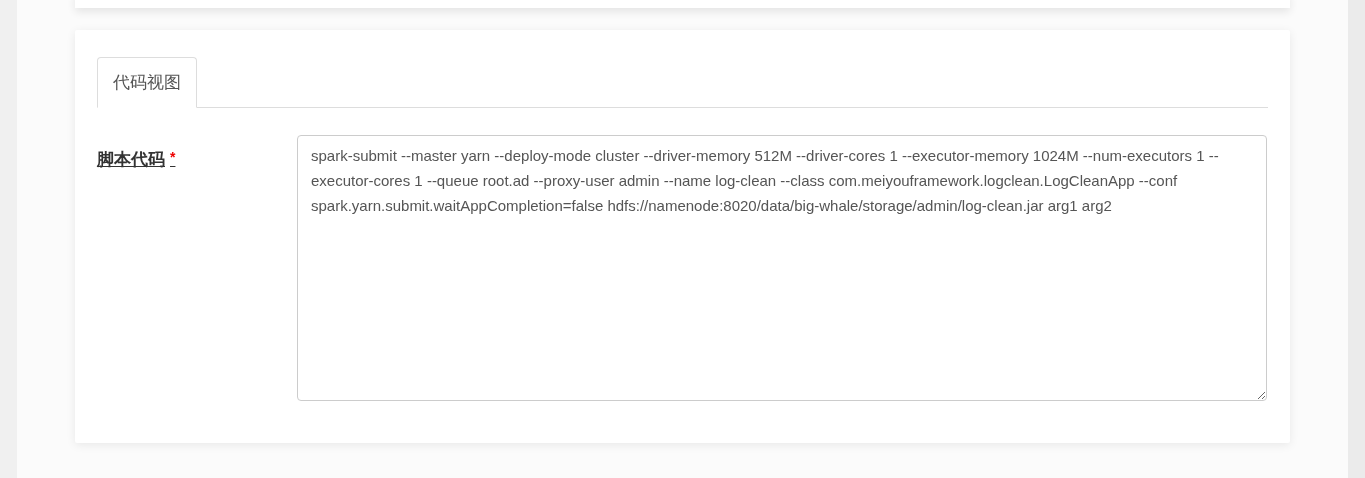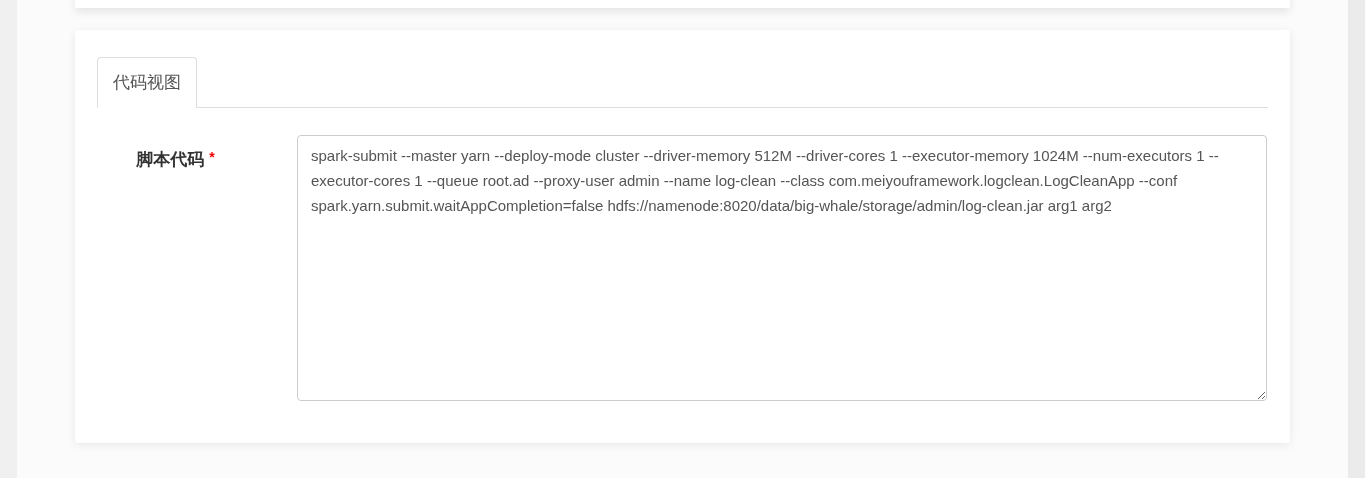--- a/index.html
+++ b/index.html
@@ -56,26 +56,27 @@
   }
 
   
   .form-row {
     display:flex;
     margin-top:27px;
   }
   .form-label {
     width:200px;
     flex:0 0 200px;
-    text-align:center;
+    text-align:left;
     padding:13px 43px 0 0;
     font-size:17px;
     font-weight:bold;
     color:#333333;
     white-space:nowrap;
+    text-decoration:underline;
   }
   .required-mark {
     color:#ee0000;
     font-weight:bold;
     font-size:14px;
     position:relative;
     top:-3px;
     margin-left:5px;
   }
   .script-textarea {

